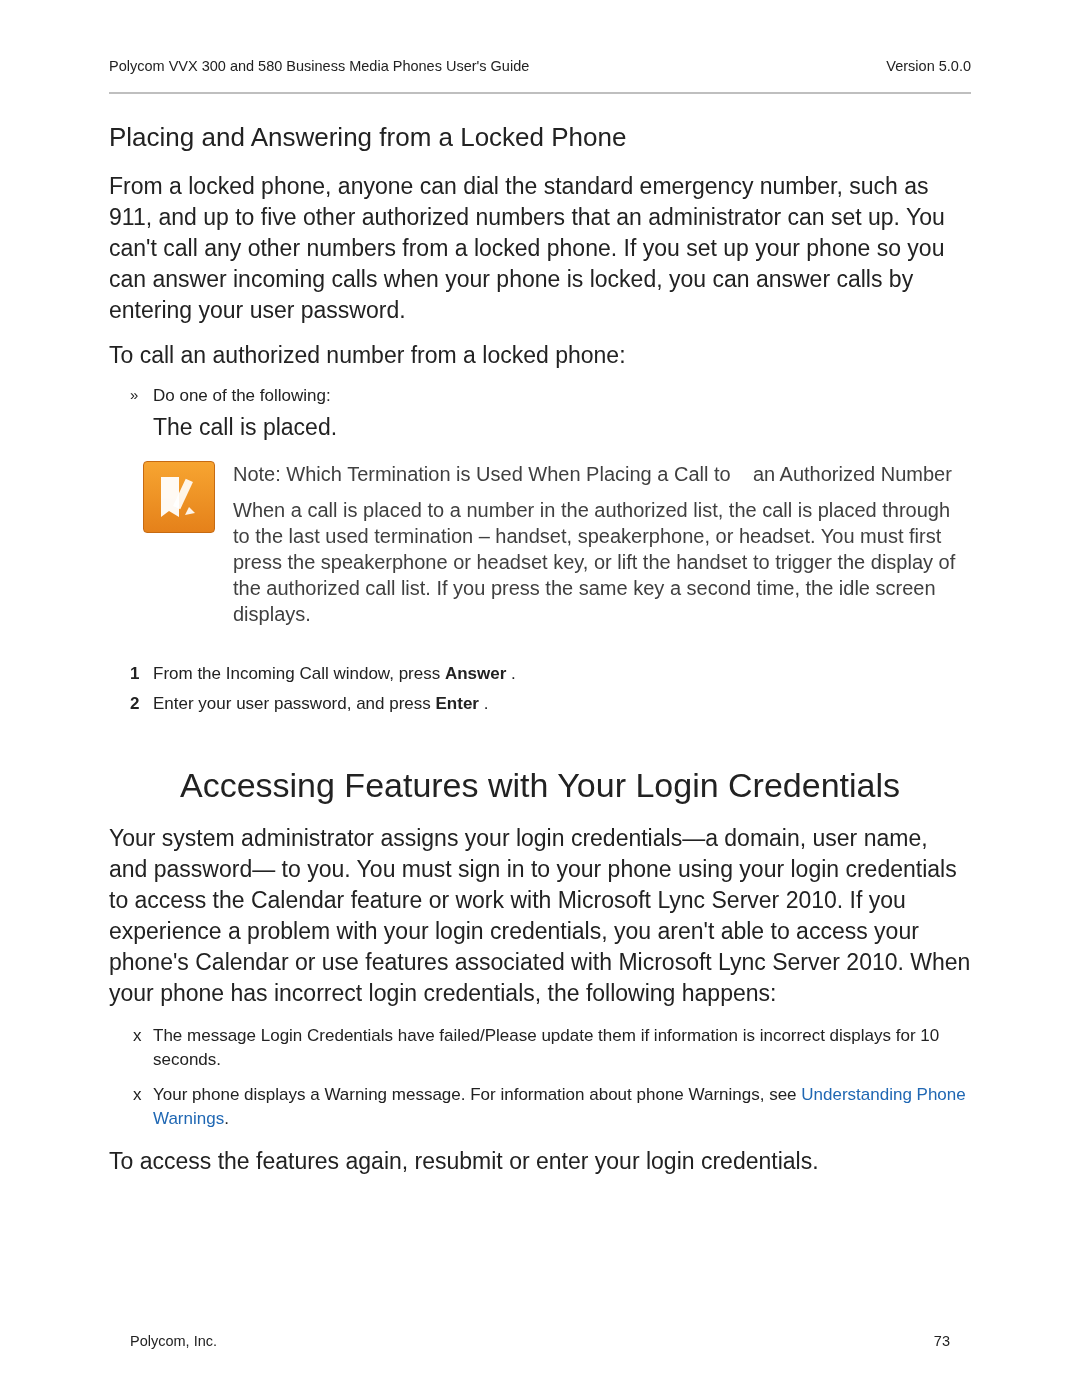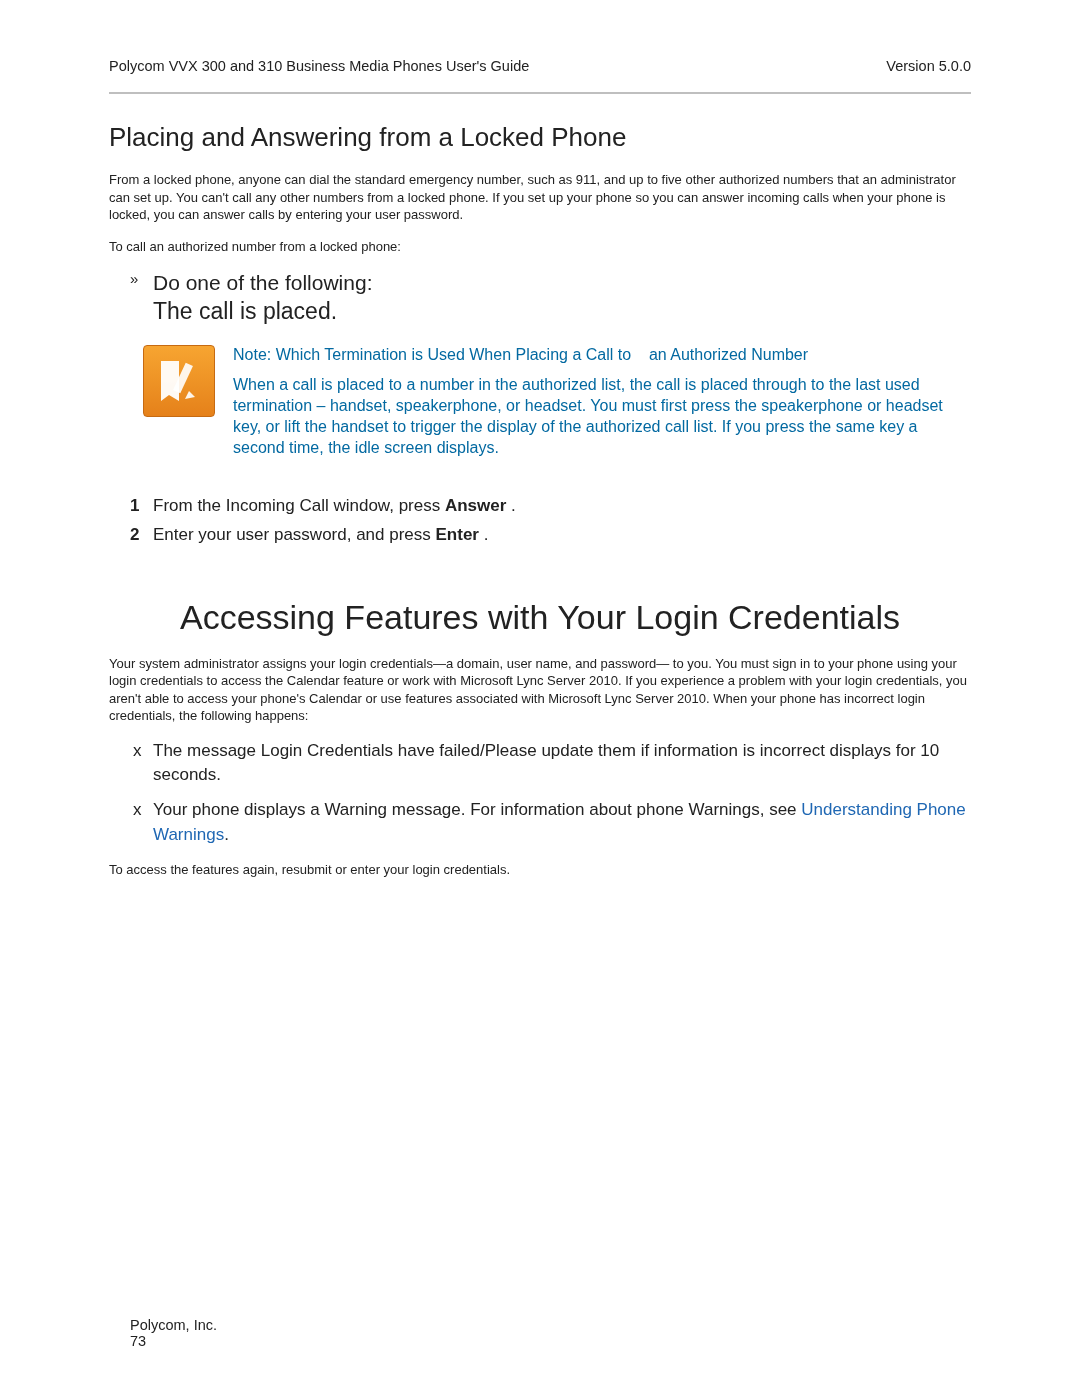--- a/index.html
+++ b/index.html
@@ -38,31 +38,32 @@
     color: #222;
   }
   h1.bighead {
     font-size: 34px;
     font-weight: 400;
     margin: 50px 0 18px 0;
     color: #222;
     text-align: center;
   }
   p.body {
-    font-size: 13px;
+    font-size: 23px;
     line-height: 1.35;
     margin: 0 0 14px 0;
   }
   .intro { margin-bottom: 10px; }
   .list1 { margin: 0 0 14px 0; padding: 0; }
   .li1 {
     position: relative;
     padding-left: 44px;
-    font-size: 21px;
+    font-size: 17px;
     line-height: 1.35;
+    margin-bottom: 6px;
   }
   .li1::before {
     content: "»";
     position: absolute;
     left: 21px;
     top: 0;
     font-size: 15px;
   }
   .li2 {
     position: relative;
@@ -95,23 +96,23 @@
     background: linear-gradient(180deg, #f7a531 0%, #e5811a 100%);
     border: 1px solid #c66a12;
     border-radius: 4px;
     display: flex;
     align-items: center;
     justify-content: center;
     flex-shrink: 0;
   }
   .note-icon svg { width: 48px; height: 48px; }
   .note-text {
-    font-size: 16px;
+    font-size: 20px;
     line-height: 1.3;
-    color: #0369a1;
+    color: #404040;
   }
   .note-title {
     margin-bottom: 10px;
   }
   .num-list { margin: 0 0 10px 0; padding: 0; }
   .nli {
     position: relative;
     padding-left: 44px;
     font-size: 17px;
     line-height: 1.5;
@@ -164,31 +165,30 @@
   a.link { color: #1f67b3; text-decoration: none; }
   .footer {
     position: absolute;
     left: 130px;
     bottom: 48px;
     width: 820px;
     display: flex;
     justify-content: space-between;
     font-size: 14.5px;
     color: #222;
-    flex-direction: column;
   }
   .bold { font-weight: 700; }
 </style>
 </head>
 <body>
 
 <div class="page">
 
   <div class="hdr">
-    <span>Polycom VVX 300 and 310 Business Media Phones User's Guide</span>
+    <span>Polycom VVX 300 and 580 Business Media Phones User's Guide</span>
     <span>Version 5.0.0</span>
   </div>
   <div class="hr"></div>
 
   <h2 class="subhead">Placing  and Answering from a Locked Phone</h2>
 
   <p class="body">From a locked phone, anyone can dial the standard emergency number, such as 911, and up to five other authorized numbers that an administrator can set up. You can't call any other numbers from a locked phone. If you set up your phone so you can answer incoming calls when your phone is locked, you can answer calls by entering your user password.</p>
 
   <p class="body intro">To call an authorized number from a locked phone:</p>
 

